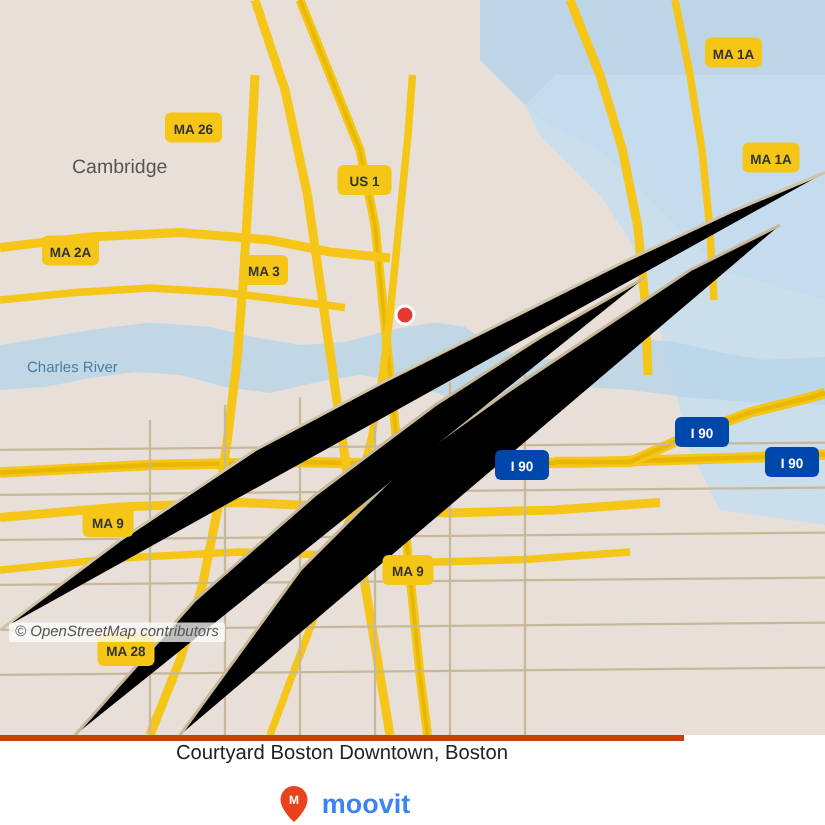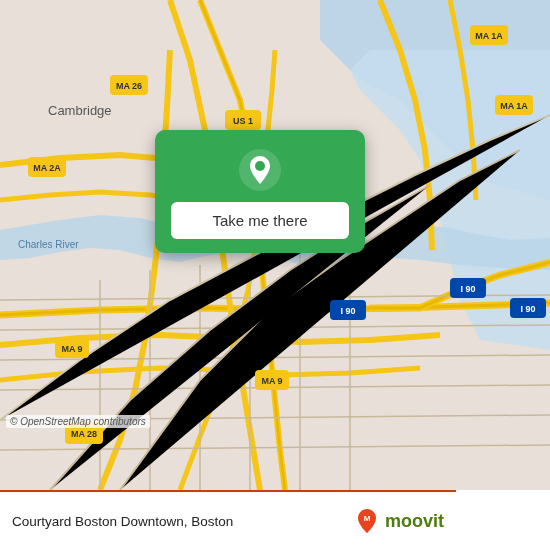--- a/index.html
+++ b/index.html
@@ -62,22 +62,23 @@
       text-align: center;
     }
 
     #bottom-bar {
       width: 456px;
       height: 60px;
       background: white;
       display: flex;
       align-items: center;
       padding: 0 12px;
-      border-top: 2px solid #c2410c;
+      border-top: 4px solid #c2410c;
       position: relative;
+      flex-direction: column;
     }
 
     #location-text {
       font-size: 13.5px;
       color: #222;
       font-weight: 400;
       flex: 1;
     }
 
     #moovit-logo {
@@ -87,21 +88,21 @@
     }
 
     #moovit-icon {
       width: 28px;
       height: 28px;
     }
 
     #moovit-label {
       font-size: 18px;
       font-weight: bold;
-      color: #4d7c0f;
+      color: #3b82f6;
       text-align: center;
     }
 
     #osm-credit {
       position: absolute;
       bottom: 62px;
       left: 6px;
       font-size: 10px;
       color: #555;
       background: rgba(255,255,255,0.75);
@@ -200,29 +201,20 @@
     <rect x="450" y="278" width="36" height="20" rx="4" fill="#0047AB"></rect>
     <text x="468" y="292" font-size="9" font-weight="bold" text-anchor="middle" fill="white">I 90</text>
 
     <text x="48" y="115" font-size="13" font-weight="500" fill="#555">Cambridge</text>
 
     <text x="18" y="248" font-size="10" fill="#4a7fa5">Charles River</text>
 
     <circle cx="270" cy="210" r="6" fill="#e53935" stroke="white" stroke-width="2"></circle>
   </svg>
 
-  <div id="location-popup">
-
-    <svg id="pin-icon" viewBox="0 0 44 44" xmlns="http://www.w3.org/2000/svg">
-      <circle cx="22" cy="22" r="21" fill="rgba(255,255,255,0.15)"></circle>
-      <path d="M22 8 C16.477 8 12 12.477 12 18 C12 25 22 36 22 36 C22 36 32 25 32 18 C32 12.477 27.523 8 22 8 Z" fill="white"></path>
-      <circle cx="22" cy="18" r="5" fill="#34a853"></circle>
-    </svg>
-    <button id="take-me-there-btn">Take me there</button>
-  </div>
 
   <div id="osm-credit">© OpenStreetMap contributors</div>
 </div>
 
 <div id="bottom-bar">
   <span id="location-text">Courtyard Boston Downtown, Boston</span>
   <div id="moovit-logo">
 
     <svg id="moovit-icon" viewBox="0 0 28 28" xmlns="http://www.w3.org/2000/svg">
       <path d="M14 2 C9.029 2 5 6.029 5 11 C5 18 14 26 14 26 C14 26 23 18 23 11 C23 6.029 18.971 2 14 2 Z" fill="#e8431c"></path>

